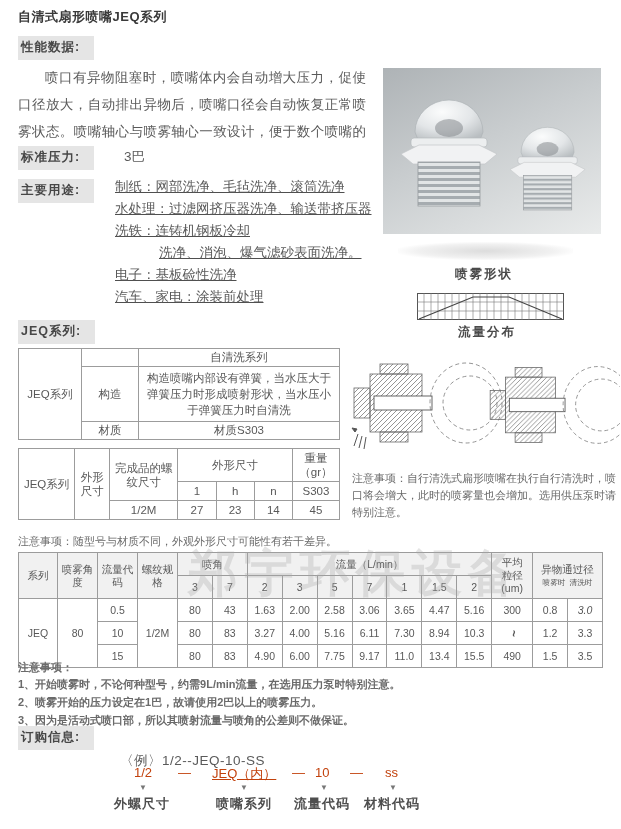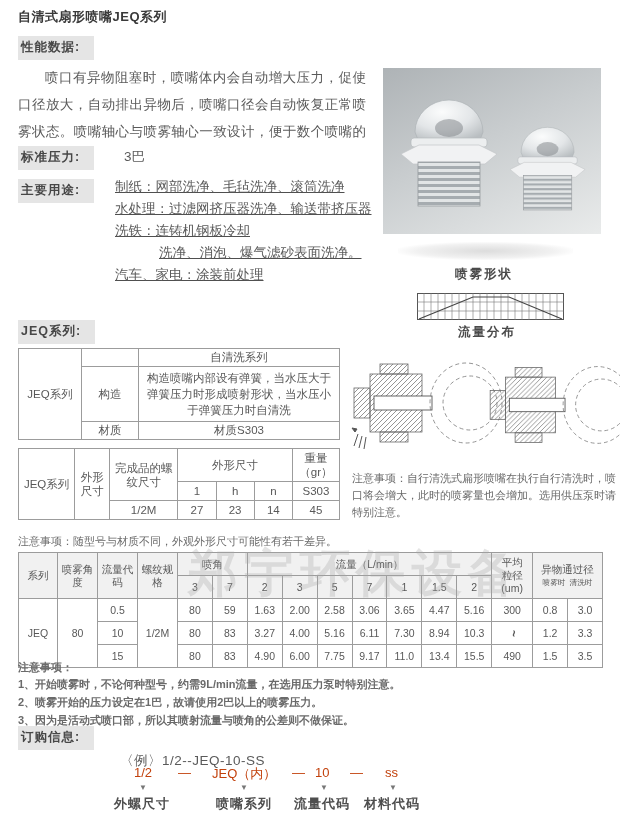--- a/index.html
+++ b/index.html
@@ -85,20 +85,21 @@
 
   <span class="abs lbl" style="left:18px;top:146px;">标准压力:</span>
   <span class="abs val" style="left:115px;top:148px;">3巴</span>
 
   <span class="abs lbl" style="left:18px;top:179px;">主要用途:</span>
   <div class="abs usage" style="left:115px;top:176px;text-decoration:underline;">
     <div>制纸：网部洗净、毛毡洗净、滚筒洗净</div>
     <div>水处理：过滤网挤压器洗净、输送带挤压器</div>
     <div>洗铁：连铸机钢板冷却</div>
     <div class="indent">洗净、消泡、爆气滤砂表面洗净。</div>
+    <div>电子：基板硷性洗净</div>
     <div>汽车、家电：涂装前处理</div>
   </div>
 
   <div class="abs sprayfaint"></div>
   <div class="abs caption" style="left:455px;top:266px;">喷雾形状</div>
 
   <div class="abs grid-wrap">
     <svg width="148" height="28" viewBox="0 0 148 28">
       <rect x="0.5" y="0.5" width="146" height="26" fill="none" stroke="#555" stroke-width="1"></rect>
       <g stroke="#777" stroke-width="0.6">
@@ -238,31 +239,31 @@
       <td style="width:38px;">1</td>
       <td style="width:38px;">1.5</td>
       <td style="width:38px;">2</td>
     </tr>
     <tr>
       <td rowspan="3">JEQ</td>
       <td rowspan="3">80</td>
       <td>0.5</td>
       <td rowspan="3">1/2M</td>
       <td>80</td>
-      <td>59</td>
+      <td>43</td>
       <td>1.63</td>
       <td>2.00</td>
       <td>2.58</td>
       <td>3.06</td>
       <td>3.65</td>
       <td>4.47</td>
       <td>5.16</td>
       <td>300</td>
       <td style="width:35px;">0.8</td>
-      <td style="width:35px;">3.0</td>
+      <td style="width:35px;font-style:italic;">3.0</td>
     </tr>
     <tr>
       <td>10</td>
       <td>80</td>
       <td>83</td>
       <td>3.27</td>
       <td>4.00</td>
       <td>5.16</td>
       <td>6.11</td>
       <td>7.30</td>
@@ -298,21 +299,21 @@
     <div>2、喷雾开始的压力设定在1巴，故请使用2巴以上的喷雾压力。</div>
     <div>3、因为是活动式喷口部，所以其喷射流量与喷角的公差则不做保证。</div>
   </div>
 
   <span class="abs lbl" style="left:18px;top:726px;">订购信息:</span>
   <span class="abs order-example" style="left:120px;top:729px;">〈例〉1/2--JEQ-10-SS</span>
 
   <div>
     <span class="abs od" style="left:134px;top:765px;">1/2</span>
     <span class="abs od" style="left:178px;top:765px;">—</span>
-    <span class="abs od" style="left:212px;top:765px;">JEQ（内）</span>
+    <span class="abs od" style="left:212px;top:765px;text-decoration:underline;">JEQ（内）</span>
     <span class="abs od" style="left:292px;top:765px;">—</span>
     <span class="abs od" style="left:315px;top:765px;">10</span>
     <span class="abs od" style="left:350px;top:765px;">—</span>
     <span class="abs od" style="left:385px;top:765px;">ss</span>
 
     <span class="abs arrow" style="left:139px;top:783px;">▼</span>
     <span class="abs arrow" style="left:240px;top:783px;">▼</span>
     <span class="abs arrow" style="left:320px;top:783px;">▼</span>
     <span class="abs arrow" style="left:389px;top:783px;">▼</span>
 

